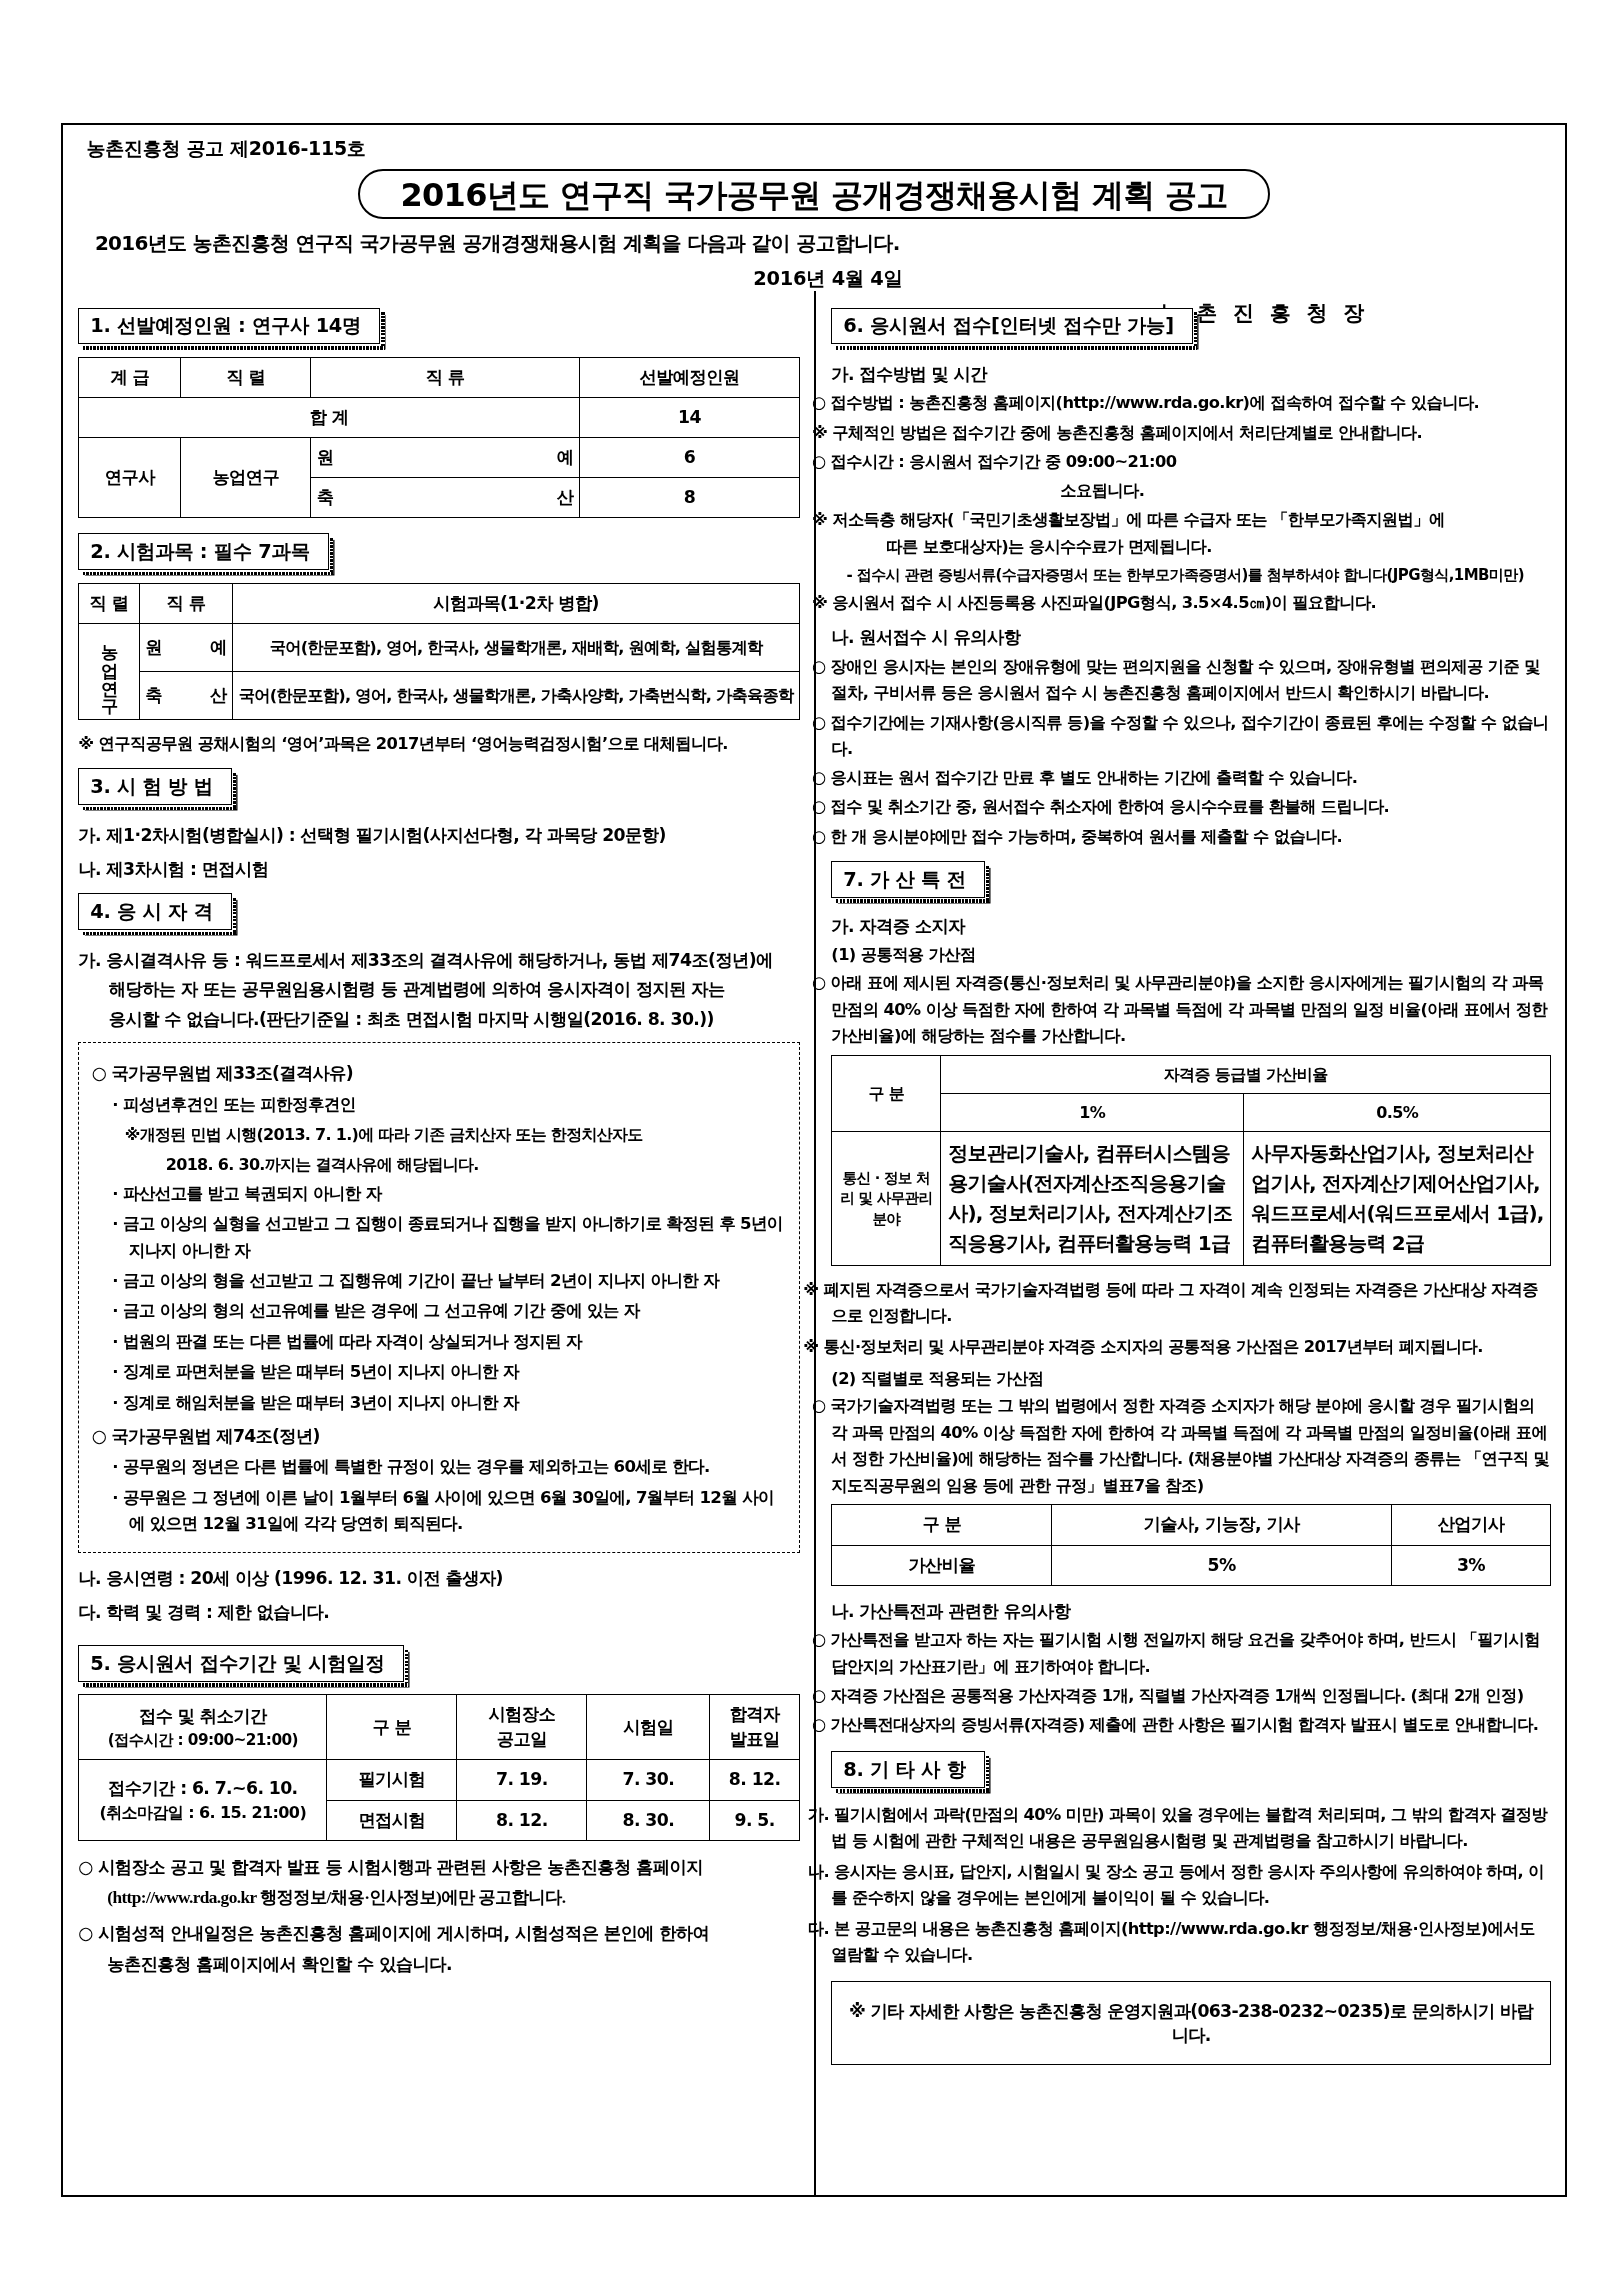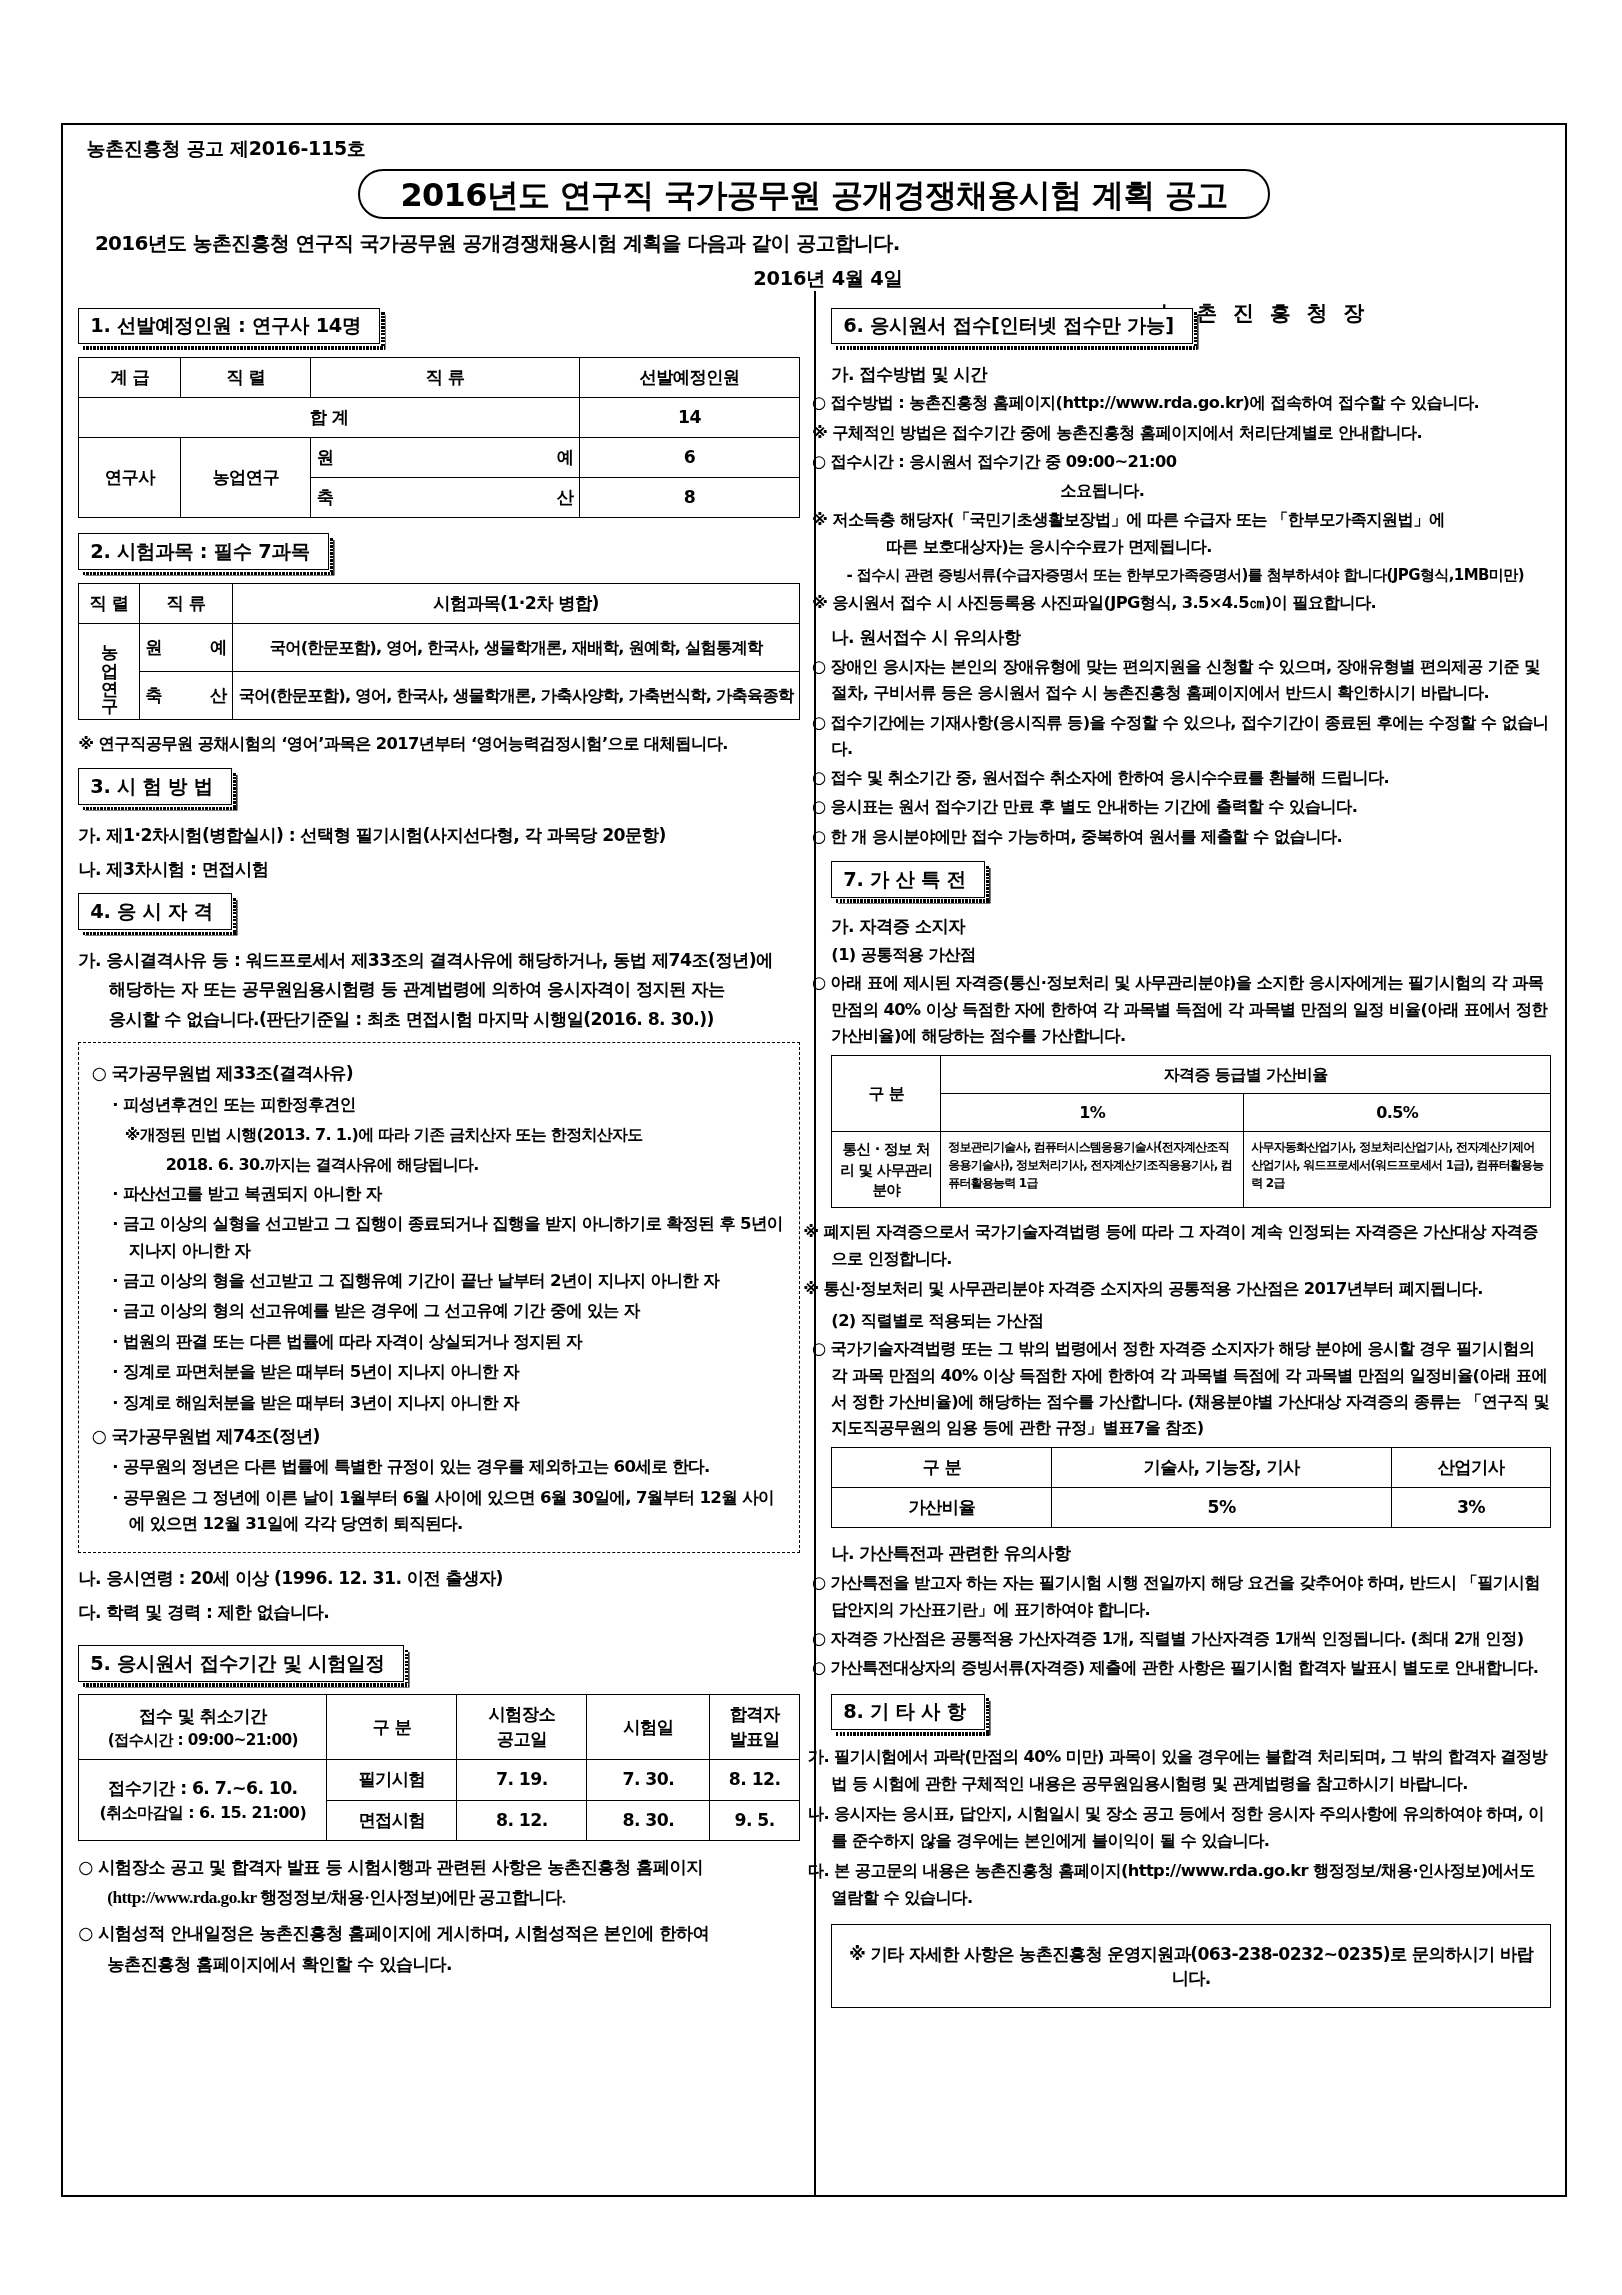--- a/index.html
+++ b/index.html
@@ -138,21 +138,21 @@
   }
   .vert-inner{
     writing-mode:vertical-rl;
     text-orientation:upright;
     display:inline-block;
     letter-spacing:1.4px;
   }
   table.grid.thinfont{font-size:16px;}
   table.grid td.cellbody{
     text-align:left;
-    font-size:12px;
+    font-size:20px;
     line-height:1.5;
     letter-spacing:-0.8px;
     padding:5.5px 5.5px 7px 7px;
     vertical-align:top;
   }
 
   
   .lawbox{
     border:1.4px dashed #000;
     padding:9.7px 12.5px 11px 12.5px;
@@ -342,22 +342,22 @@
       <p class="t small ind2" style="margin:2.8px 0">○ 접수시간 : 응시원서 접수기간 중 09:00~21:00</p>
       <p class="t small" style="margin:0 0 2.8px 229px">소요됩니다.</p>
       <p class="t small ind2" style="margin:2.8px 0 0 0">※ 저소득층 해당자(「국민기초생활보장법」에 따른 수급자 또는 「한부모가족지원법」에</p>
       <p class="t small" style="margin:0 0 2.8px 55px">따른 보호대상자)는 응시수수료가 면제됩니다.</p>
       <p class="t" style="font-size:15px;margin:2.8px 0 2.8px 30.5px;text-indent:-15.3px">- 접수시 관련 증빙서류(수급자증명서 또는 한부모가족증명서)를 첨부하셔야 합니다(JPG형식,1MB미만)</p>
       <p class="t small ind2" style="margin:2.8px 0">※ 응시원서 접수 시 사진등록용 사진파일(JPG형식, 3.5×4.5㎝)이 필요합니다.</p>
 
       <p class="t" style="margin:7px 0 2.8px 0">나. 원서접수 시 유의사항</p>
       <p class="t small ind2" style="margin:2.8px 0">○ 장애인 응시자는 본인의 장애유형에 맞는 편의지원을 신청할 수 있으며, 장애유형별 편의제공 기준 및 절차, 구비서류 등은 응시원서 접수 시 농촌진흥청 홈페이지에서 반드시 확인하시기 바랍니다.</p>
       <p class="t small ind2" style="margin:2.8px 0">○ 접수기간에는 기재사항(응시직류 등)을 수정할 수 있으나, 접수기간이 종료된 후에는 수정할 수 없습니다.</p>
+      <p class="t small ind2" style="margin:2.8px 0">○ 응시표는 원서 접수기간 만료 후 별도 안내하는 기간에 출력할 수 있습니다.</p>
       <p class="t small ind2" style="margin:2.8px 0">○ 접수 및 취소기간 중, 원서접수 취소자에 한하여 응시수수료를 환불해 드립니다.</p>
-      <p class="t small ind2" style="margin:2.8px 0">○ 응시표는 원서 접수기간 만료 후 별도 안내하는 기간에 출력할 수 있습니다.</p>
       <p class="t small ind2" style="margin:2.8px 0">○ 한 개 응시분야에만 접수 가능하며, 중복하여 원서를 제출할 수 없습니다.</p>
 
       
       <div class="sec-head" style="margin-top:8.3px"><span>7. 가 산 특 전</span></div>
 
       <p class="t" style="margin:4.2px 0 1.4px 0">가. 자격증 소지자</p>
       <p class="t small" style="margin:2.8px 0 1.4px 0">(1) 공통적용 가산점</p>
       <p class="t small ind2" style="margin:1.4px 0 5.5px 0">○ 아래 표에 제시된 자격증(통신·정보처리 및 사무관리분야)을 소지한 응시자에게는 필기시험의 각 과목 만점의 40% 이상 득점한 자에 한하여 각 과목별 득점에 각 과목별 만점의 일정 비율(아래 표에서 정한 가산비율)에 해당하는 점수를 가산합니다.</p>
 
       <table class="grid thinfont">

